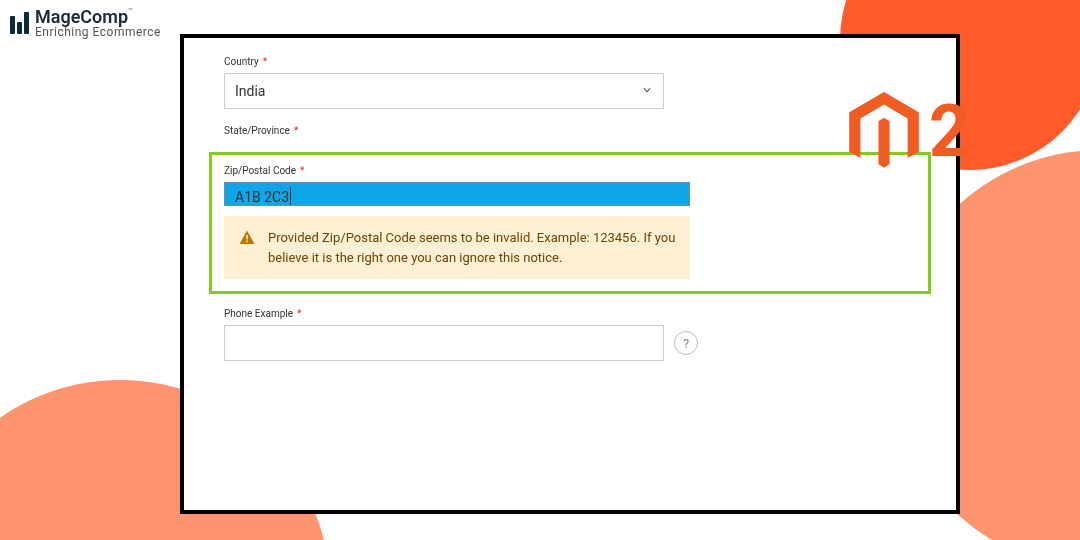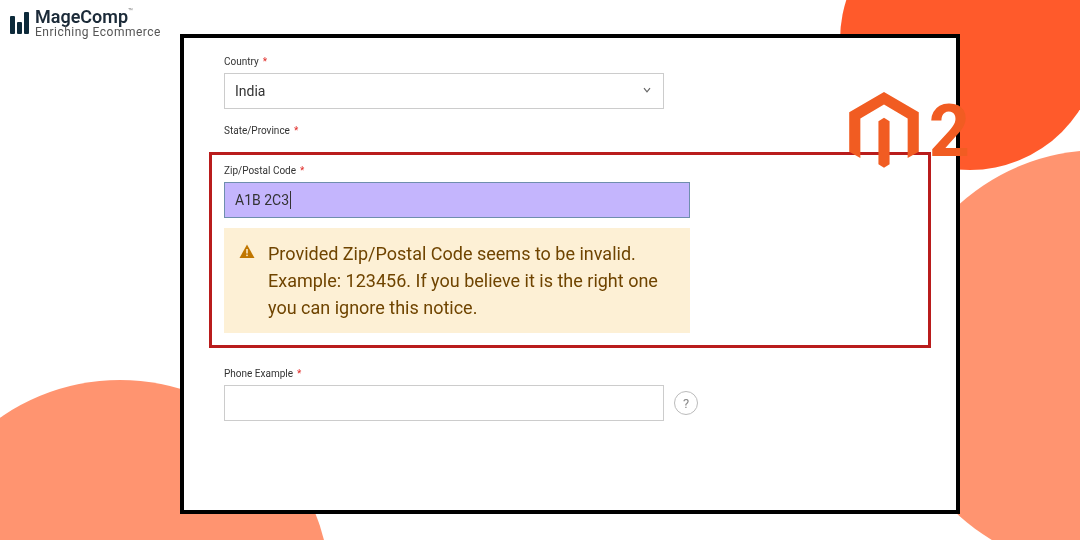--- a/index.html
+++ b/index.html
@@ -25,24 +25,24 @@
   
   .panel{position:absolute;top:34px;left:180px;width:780px;height:480px;background:#fff;border:4px solid #000;box-sizing:border-box;z-index:3;overflow:hidden}
   .form{padding:18px 40px 0 40px;color:#333}
   .frow{margin-bottom:16px}
   .flabel{font-size:10px;color:#333;margin-bottom:6px;display:block}
   .req{color:#e02b27;margin-left:4px}
   .select,.txt{width:440px;height:36px;border:1px solid #cccccc;background:#fff;font-size:14px;color:#333;padding:12px 10px;box-sizing:border-box;display:flex;align-items:center;justify-content:space-between}
   .select{cursor:pointer}
   .chev{color:#666}
   
-  .zip-block{border:3px solid #b91c1c;padding:10px 12px 12px 12px;margin:0 -15px 20px -15px}
-  .zip-input{width:466px;height:36px;border:1px solid #6f8eae;background:#c4b5fd;font-size:14px;color:#333;padding:0 10px;box-sizing:border-box;display:flex;align-items:center;position:relative}
+  .zip-block{border:3px solid #84cc16;padding:10px 12px 12px 12px;margin:0 -15px 14px -15px}
+  .zip-input{width:466px;height:24px;border:1px solid #6f8eae;background:#0ea5e9;font-size:14px;color:#333;padding:0 10px;box-sizing:border-box;display:flex;align-items:flex-end;position:relative}
   .cursor{display:inline-block;width:1px;height:18px;background:#333;margin-left:1px;vertical-align:middle}
-  .warnbox{margin-top:10px;width:466px;background:#fdf0d5;border:none;padding:12px 14px;display:flex;gap:12px;box-sizing:border-box;align-items:flex-start;color:#6f4400;font-size:18px;line-height:1.5}
+  .warnbox{margin-top:10px;width:466px;background:#fdf0d5;border:none;padding:12px 14px;display:flex;gap:12px;box-sizing:border-box;align-items:flex-start;color:#6f4400;font-size:13px;line-height:1.5}
   .warn-ico{flex:0 0 auto;margin-top:1px}
   
   .phone-wrap{display:flex;align-items:center;gap:10px}
   .phone-input{width:440px;height:36px;border:1px solid #cccccc;background:#fff;box-sizing:border-box}
   .help{width:22px;height:22px;border:1px solid #bbb;border-radius:50%;display:flex;align-items:center;justify-content:center;color:#888;font-size:13px;cursor:pointer}
 </style>
 </head>
 <body>
 
 <div class="blob-tr"></div>

